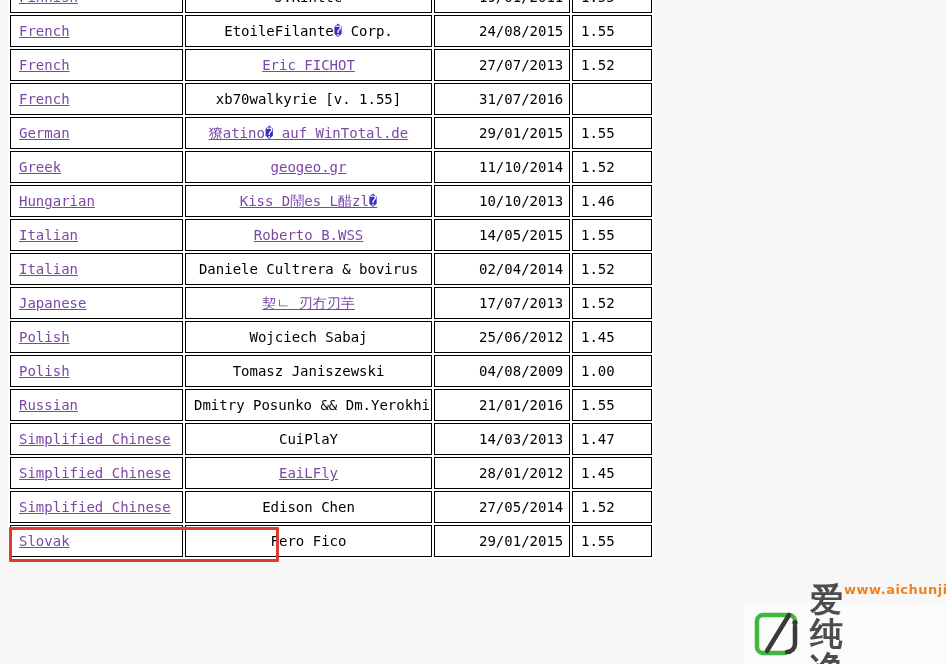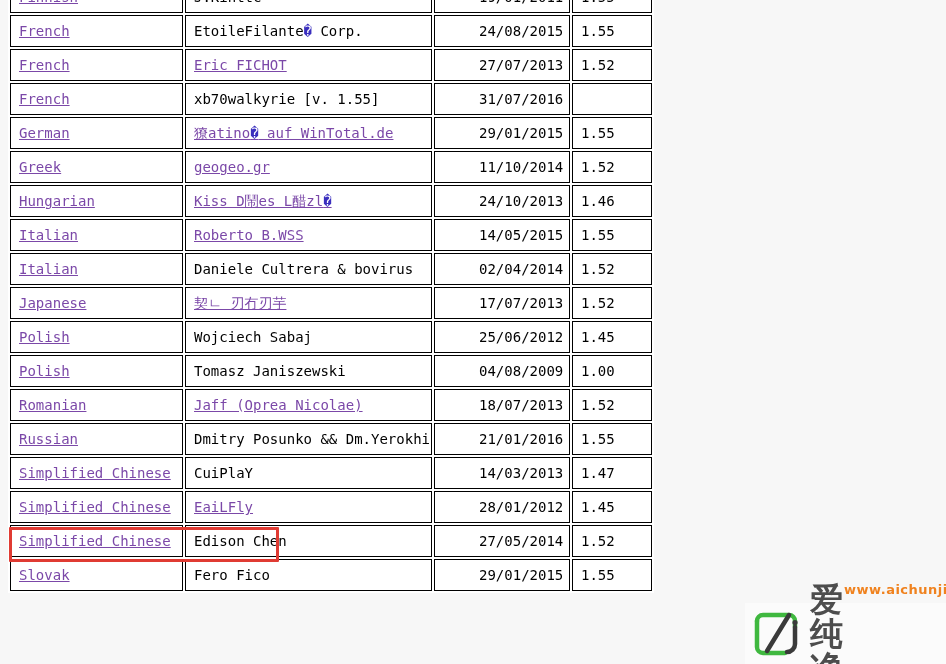--- a/index.html
+++ b/index.html
@@ -43,21 +43,21 @@
     padding: 0 8px;
     font-family: "DejaVu Sans Mono", "Liberation Mono", monospace;
     font-size: 14px;
     line-height: 30px;
     color: #000000;
     white-space: nowrap;
     overflow: hidden;
     vertical-align: middle;
   }
   #translators-table td.c-lang   { width: 155px; }
-  #translators-table td.c-author { width: 229px; }
+  #translators-table td.c-author { width: 229px; text-align: center; }
   #translators-table td.c-date   { width: 82px; padding-left: 44px;  }
   #translators-table td.c-ver    { width: 62px;  }
 
   .tlink {
     color: #7b48a8;
     text-decoration: underline;
     cursor: pointer;
   }
   .plain {
     color: #000000;
@@ -160,21 +160,21 @@
         </tr>
         <tr>
           <td class="c-lang"><span class="tlink">Greek</span></td>
           <td class="c-author"><span class="tlink">geogeo.gr</span></td>
           <td class="c-date"><span class="plain">11/10/2014</span></td>
           <td class="c-ver"><span class="plain">1.52</span></td>
         </tr>
         <tr>
           <td class="c-lang"><span class="tlink">Hungarian</span></td>
           <td class="c-author"><span class="tlink">Kiss D鬧es L醋zl<span class="repl">�</span></span></td>
-          <td class="c-date"><span class="plain">24/10/2013</span></td>
+          <td class="c-date"><span class="plain">10/10/2013</span></td>
           <td class="c-ver"><span class="plain">1.46</span></td>
         </tr>
         <tr>
           <td class="c-lang"><span class="tlink">Italian</span></td>
           <td class="c-author"><span class="tlink">Roberto B.WSS</span></td>
           <td class="c-date"><span class="plain">14/05/2015</span></td>
           <td class="c-ver"><span class="plain">1.55</span></td>
         </tr>
         <tr>
           <td class="c-lang"><span class="tlink">Italian</span></td>
@@ -192,26 +192,20 @@
           <td class="c-lang"><span class="tlink">Polish</span></td>
           <td class="c-author"><span class="plain">Wojciech Sabaj</span></td>
           <td class="c-date"><span class="plain">25/06/2012</span></td>
           <td class="c-ver"><span class="plain">1.45</span></td>
         </tr>
         <tr>
           <td class="c-lang"><span class="tlink">Polish</span></td>
           <td class="c-author"><span class="plain">Tomasz Janiszewski</span></td>
           <td class="c-date"><span class="plain">04/08/2009</span></td>
           <td class="c-ver"><span class="plain">1.00</span></td>
-        </tr>
-        <tr>
-          <td class="c-lang"><span class="tlink">Romanian</span></td>
-          <td class="c-author"><span class="tlink">Jaff (Oprea Nicolae)</span></td>
-          <td class="c-date"><span class="plain">18/07/2013</span></td>
-          <td class="c-ver"><span class="plain">1.52</span></td>
         </tr>
         <tr>
           <td class="c-lang"><span class="tlink">Russian</span></td>
           <td class="c-author"><span class="plain">Dmitry Posunko &amp;&amp; Dm.Yerokhin</span></td>
           <td class="c-date"><span class="plain">21/01/2016</span></td>
           <td class="c-ver"><span class="plain">1.55</span></td>
         </tr>
         <tr>
           <td class="c-lang"><span class="tlink">Simplified Chinese</span></td>
           <td class="c-author"><span class="plain">CuiPlaY</span></td>

